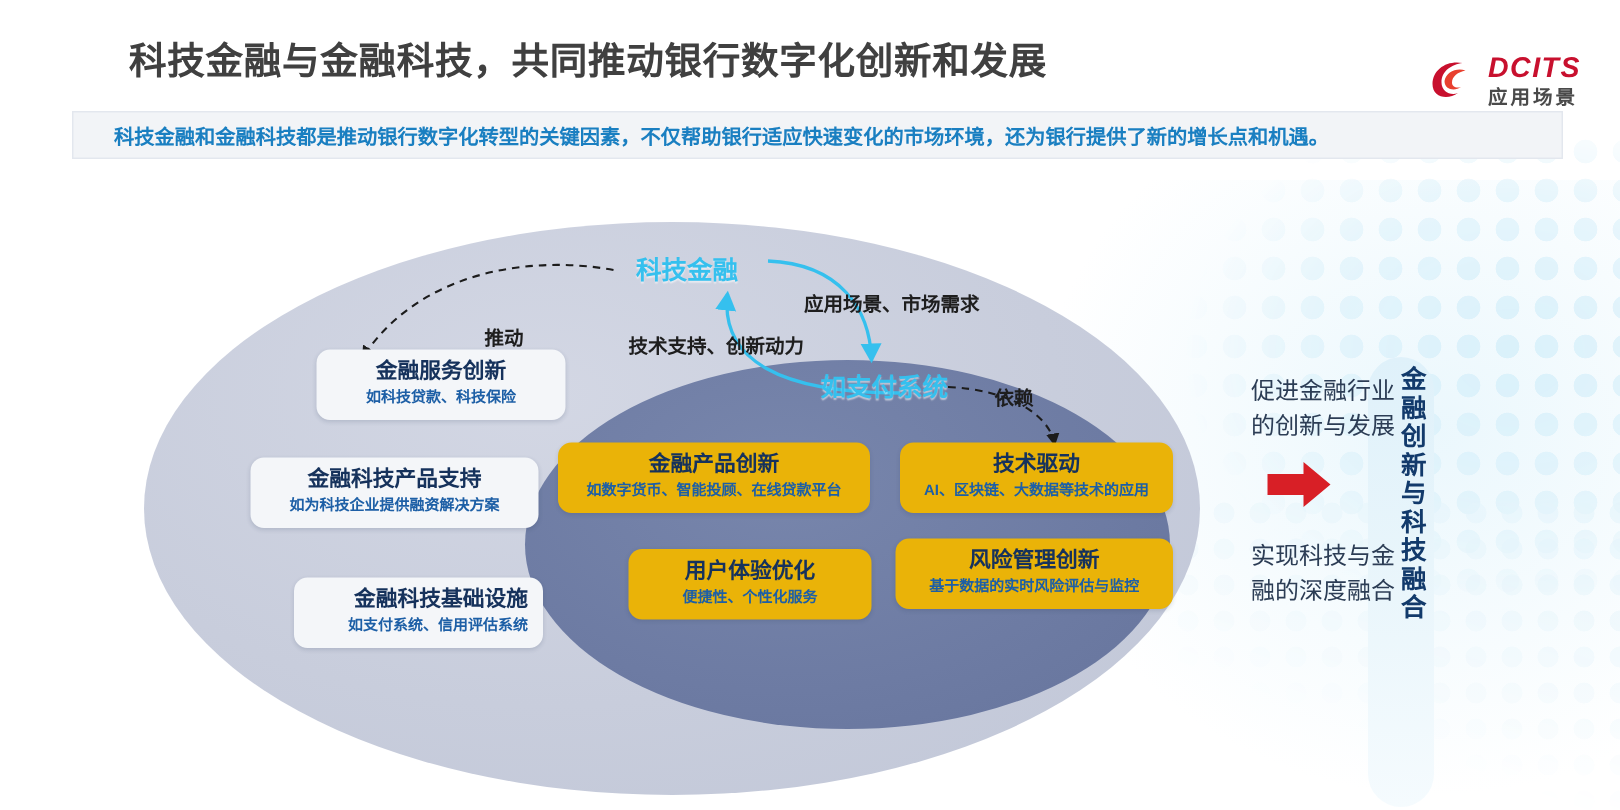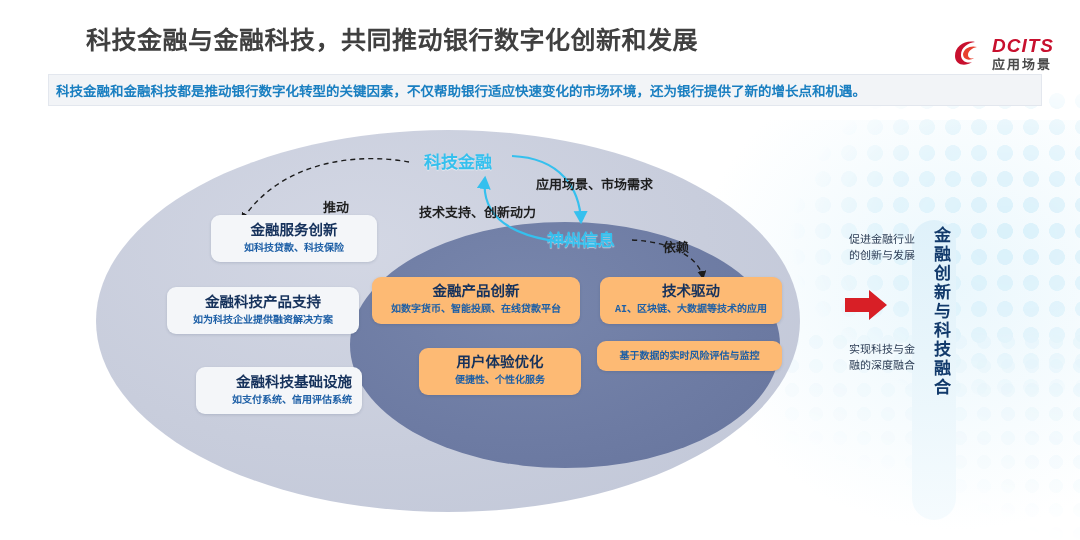--- a/index.html
+++ b/index.html
@@ -48,25 +48,25 @@
   .logo-en{font-size:19px;font-weight:bold;color:#c8102e;letter-spacing:1px;font-style:italic;}
   .logo-cn{font-size:13px;font-weight:bold;color:#4a4a4a;letter-spacing:2px;margin-top:3px;}
 
   .subtitle-bar{
     position:absolute;left:48px;top:74px;width:994px;height:32px;
     background:#f2f4f7;
     display:flex;align-items:center;
     box-shadow:0 0 0 1px rgba(225,229,236,.9) inset;
   }
   .subtitle-text{
-    font-size:13.5px;font-weight:bold;color:#1a7fc1;padding-left:8px;white-space:nowrap;
-  }
-
-  
-  .diagram{position:absolute;left:0;top:92px;width:1080px;height:430px;}
+    font-size:13.5px;font-weight:bold;color:#1a7fc1;padding-left:28px;white-space:nowrap;
+  }
+
+  
+  .diagram{position:absolute;left:0;top:110px;width:1080px;height:430px;}
   .ellipse-outer{
     position:absolute;left:96px;top:38px;width:704px;height:382px;
     border-radius:50%;
     background:radial-gradient(ellipse at 38% 30%, #d3d7e4 0%, #c8cddc 55%, #c0c6d7 100%);
   }
   .ellipse-inner{
     position:absolute;left:350px;top:130px;width:430px;height:246px;
     border-radius:50%;
     background:radial-gradient(ellipse at 40% 32%, #7886ac 0%, #6d7ba3 60%, #66749c 100%);
   }
@@ -75,21 +75,21 @@
   .card{
     position:absolute;
     background:#f2f4f8;
     border-radius:9px;
     box-shadow:0 1px 3px rgba(40,55,90,.16);
     text-align:center;
     padding:7px 10px 8px;
     box-sizing:border-box;
   }
   .card.light{background:#f4f6f9;}
-  .card.white{background:#fdba74;font-family:Liberation Mono, monospace;}
+  .card.white{background:#eab308;}
   .card-title{
     font-size:14.5px;font-weight:bold;color:#16325c;line-height:1.15;white-space:nowrap;
   }
   .card-sub{
     font-size:10px;font-weight:bold;color:#1d5fa6;line-height:1.2;margin-top:3px;white-space:nowrap;
   }
 
   
   .concept{
     position:absolute;font-size:17px;font-weight:bold;color:#35c0ee;white-space:nowrap;
@@ -106,21 +106,21 @@
     background:linear-gradient(180deg,#dff1fa 0%,#e8f5fb 45%,#f5fbfe 100%);
   }
   .pill-text{
     position:absolute;left:919px;top:134px;width:30px;
     writing-mode:vertical-rl;text-orientation:upright;
     font-size:17px;font-weight:bold;color:#123a6b;letter-spacing:2px;
     line-height:1;
   }
   .side-note{
     position:absolute;width:96px;text-align:center;
-    font-size:11px;color:#2c3d55;line-height:1.45;
+    font-size:16px;color:#2c3d55;line-height:1.45;
   }
   .red-arrow{position:absolute;left:843px;top:196px;width:46px;height:34px;}
 
   svg.overlay{position:absolute;left:0;top:0;width:1080px;height:430px;pointer-events:none;overflow:visible;}
 </style>
 </head>
 <body>
 
 <div class="slide">
 
@@ -165,21 +165,21 @@
       <path d="M409,70 C355,60 280,70 242,128" stroke="#1c1c1c" stroke-width="1.4" fill="none" stroke-dasharray="5,4" marker-end="url(#dk)"></path>
 
       <path d="M632,148 C676,150 700,168 703,186" stroke="#1c1c1c" stroke-width="1.4" fill="none" stroke-dasharray="5,4" marker-end="url(#dk)"></path>
 
       <path d="M600,152 C520,152 480,130 485,86" stroke="#35c0ee" stroke-width="2.2" fill="none" marker-end="url(#cy)"></path>
 
       <path d="M512,64 C560,66 580,96 581,130" stroke="#35c0ee" stroke-width="2.2" fill="none" marker-end="url(#cy)"></path>
     </svg>
 
     <div class="concept" style="left:424px;top:56px;">科技金融</div>
-    <div class="concept" style="left:547px;top:134px;">神州信息</div>
+    <div class="concept" style="left:547px;top:134px;">如支付系统</div>
 
     <div class="relabel" style="left:323px;top:93px;margin-top:12px;">推动</div>
     <div class="relabel" style="left:536px;top:82px;">应用场景、市场需求</div>
     <div class="relabel" style="left:419px;top:110px;text-align:right;">技术支持、创新动力</div>
     <div class="relabel" style="left:663px;top:145px;">依赖</div>
 
     <div class="card light" style="left:173px;top:123px;width:166px;margin-left:38px;">
       <div class="card-title">金融服务创新</div>
       <div class="card-sub">如科技贷款、科技保险</div>
     </div>
@@ -204,20 +204,21 @@
       <div class="card-title">用户体验优化</div>
       <div class="card-sub">便捷性、个性化服务</div>
     </div>
 
     <div class="card white" style="left:600px;top:185px;width:182px;">
       <div class="card-title">技术驱动</div>
       <div class="card-sub">AI、区块链、大数据等技术的应用</div>
     </div>
 
     <div class="card white" style="left:597px;top:249px;width:185px;">
+      <div class="card-title">风险管理创新</div>
       <div class="card-sub">基于数据的实时风险评估与监控</div>
     </div>
 
     <div class="pill"></div>
     <div class="pill-text">金融创新与科技融合</div>
 
     <div class="side-note" style="left:834px;top:140px;">
       <div>促进金融行业</div>
       <div>的创新与发展</div>
     </div>

